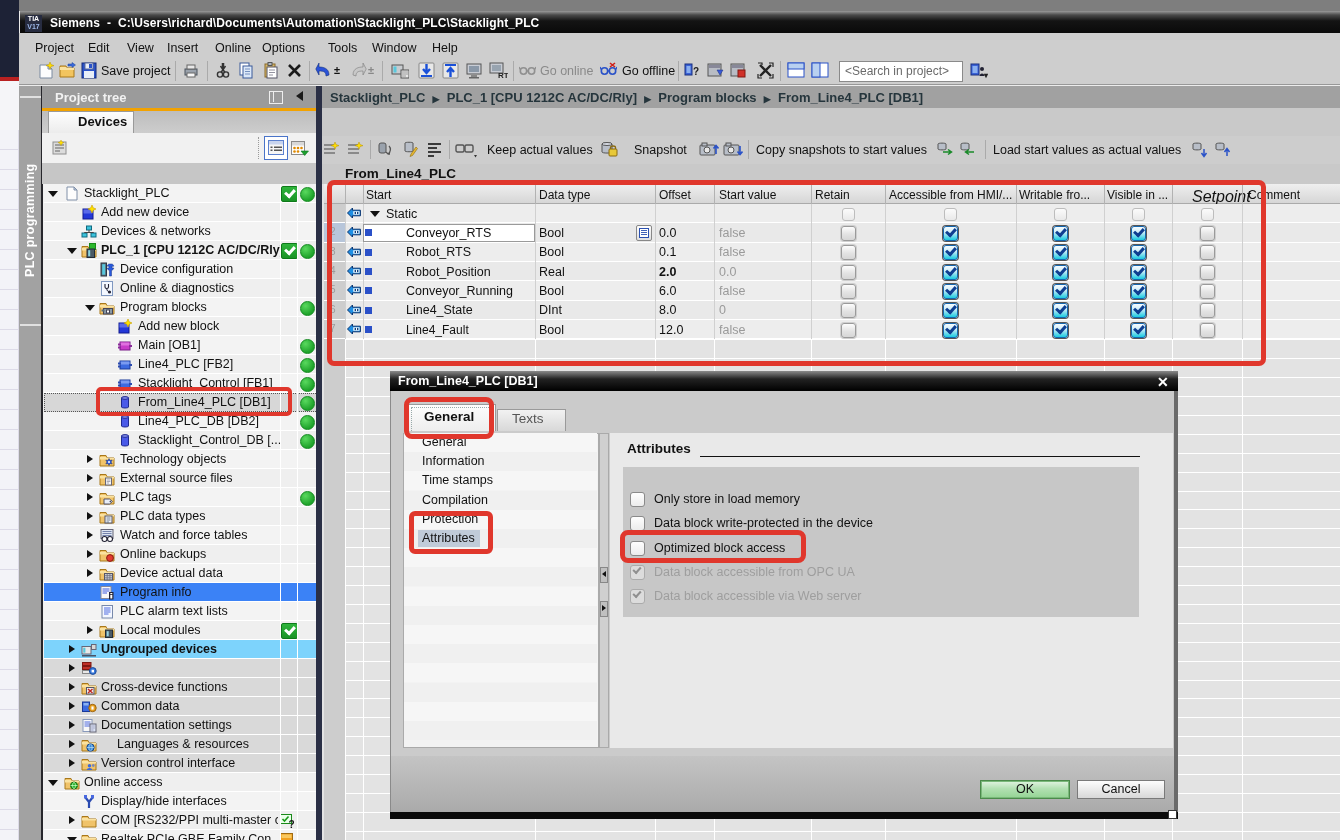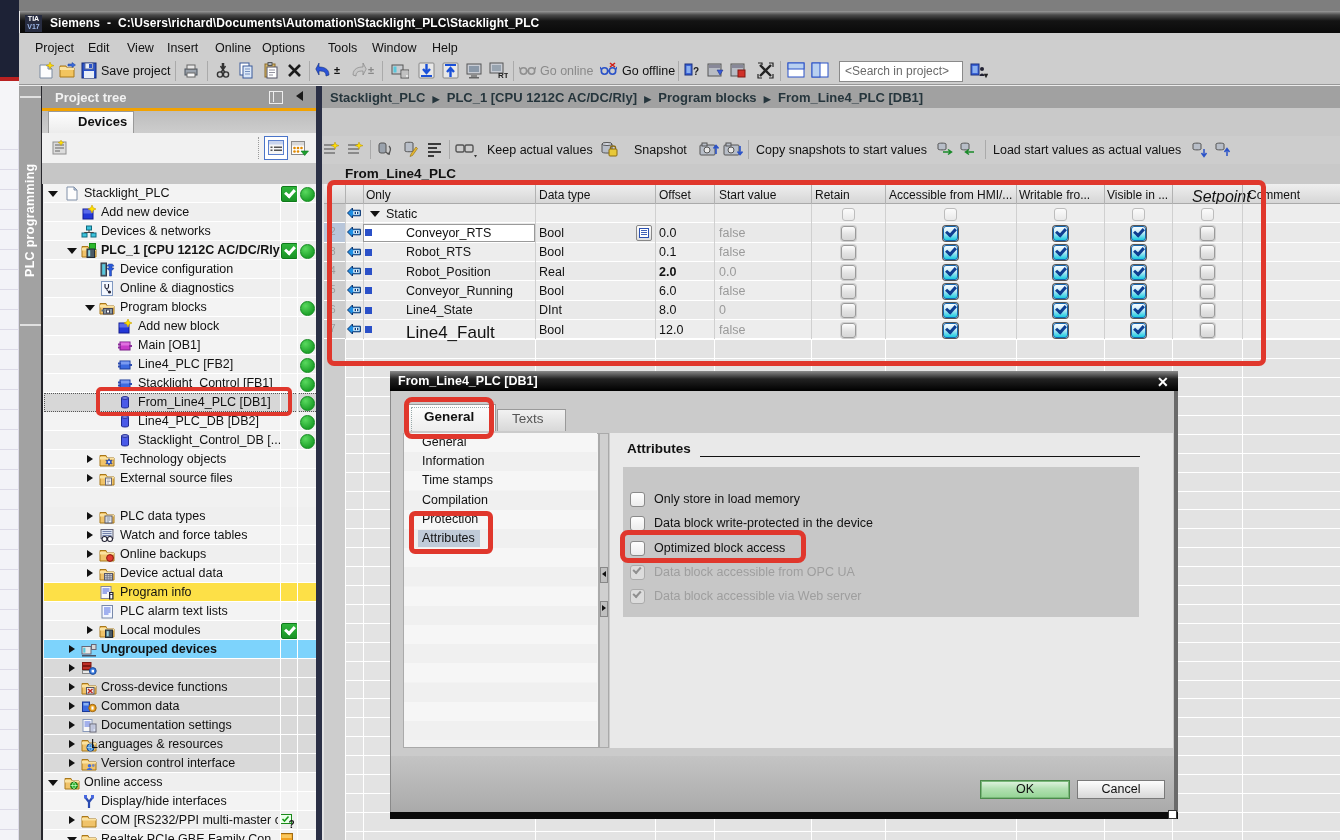--- a/index.html
+++ b/index.html
@@ -376,20 +376,31 @@
 <div class="trow" style="top:469px;background:#efefef;border-bottom:1px solid #fff;box-sizing:border-box;">
 <span class="a tri-r" style="left:43px;top:5px;"></span>
 <span class="ticon" style="left:55px;"><svg width="16" height="15" viewBox="0 0 16 15">
           <path d="M1 4.5 L1 14 L15 14 L15 6 L8 6 L7 3.5 L1 3.5 Z" fill="#f0c36a" stroke="#a8781a" stroke-width="1"></path>
           <path d="M1 7.5 L15 7.5 L15 6 L8 6 L7 5 L1 5 Z" fill="#fae2a0"></path>
           <rect x="6.5" y="7" width="6" height="7" fill="#f8f8f8" stroke="#667"></rect>
           <path d="M7.7 9 L11.3 9 M7.7 10.5 L11.3 10.5 M7.7 12 L10 12" stroke="#889" stroke-width="0.7"></path>
         </svg></span>
 <span class="ttx" style="left:76px;">External source files</span>
 </div>
+<div class="trow" style="top:488px;background:#f3f3f3;border-bottom:1px solid #fff;box-sizing:border-box;">
+<span class="a tri-r" style="left:43px;top:5px;"></span>
+<span class="ticon" style="left:55px;"><svg width="16" height="15" viewBox="0 0 16 15">
+          <path d="M1 4.5 L1 14 L15 14 L15 6 L8 6 L7 3.5 L1 3.5 Z" fill="#f0c36a" stroke="#a8781a" stroke-width="1"></path>
+          <path d="M1 7.5 L15 7.5 L15 6 L8 6 L7 5 L1 5 Z" fill="#fae2a0"></path>
+          <path d="M5 9 L10.5 9 L13.5 11.5 L10.5 14 L5 14 Z" fill="#e8eef8" stroke="#556"></path>
+          <circle cx="11.3" cy="11.5" r="0.8" fill="#445"></circle>
+        </svg></span>
+<span class="ttx" style="left:76px;">PLC tags</span>
+<span class="gdot" style="left:256px;"></span>
+</div>
 <div class="trow" style="top:507px;background:#efefef;border-bottom:1px solid #fff;box-sizing:border-box;">
 <span class="a tri-r" style="left:43px;top:5px;"></span>
 <span class="ticon" style="left:55px;"><svg width="16" height="15" viewBox="0 0 16 15">
           <path d="M1 4.5 L1 14 L15 14 L15 6 L8 6 L7 3.5 L1 3.5 Z" fill="#f0c36a" stroke="#a8781a" stroke-width="1"></path>
           <path d="M1 7.5 L15 7.5 L15 6 L8 6 L7 5 L1 5 Z" fill="#fae2a0"></path>
           <rect x="6" y="7" width="7" height="7" fill="#f0f4fa" stroke="#556"></rect>
           <path d="M7.5 9 L11.5 9 M7.5 11 L11.5 11 M7.5 13 L10 13" stroke="#567" stroke-width="0.8"></path>
         </svg></span>
 <span class="ttx" style="left:76px;">PLC data types</span>
 </div>
@@ -416,21 +427,21 @@
 <div class="trow" style="top:564px;background:#f3f3f3;border-bottom:1px solid #fff;box-sizing:border-box;">
 <span class="a tri-r" style="left:43px;top:5px;"></span>
 <span class="ticon" style="left:55px;"><svg width="16" height="15" viewBox="0 0 16 15">
           <path d="M1 4.5 L1 14 L15 14 L15 6 L8 6 L7 3.5 L1 3.5 Z" fill="#f0c36a" stroke="#a8781a" stroke-width="1"></path>
           <path d="M1 7.5 L15 7.5 L15 6 L8 6 L7 5 L1 5 Z" fill="#fae2a0"></path>
           <rect x="5.5" y="7.5" width="8" height="6.5" fill="#c8ccd4" stroke="#556"></rect>
           <path d="M5.5 9.6 L13.5 9.6 M5.5 11.8 L13.5 11.8 M8.2 7.5 L8.2 14 M10.9 7.5 L10.9 14" stroke="#667" stroke-width="0.7"></path>
         </svg></span>
 <span class="ttx" style="left:76px;">Device actual data</span>
 </div>
-<div class="trow" style="top:583px;background:#fde047;border-bottom:1px solid #fff;box-sizing:border-box;">
+<div class="trow" style="top:583px;background:#3b82f6;border-bottom:1px solid #fff;box-sizing:border-box;">
 <span class="ticon" style="left:55px;"><svg width="16" height="15" viewBox="0 0 16 15">
           <rect x="2" y="1.5" width="10" height="12" fill="#f8f8f8" stroke="#889"></rect>
           <path d="M3.5 4 L10.5 4 M3.5 6 L10.5 6 M3.5 8 L8 8" stroke="#2a4adc" stroke-width="0.9"></path>
           <rect x="10" y="7" width="4.5" height="7.5" fill="#223"></rect>
           <rect x="11.3" y="8" width="2" height="1.2" fill="#fff"></rect>
           <rect x="11.3" y="10" width="2" height="3.5" fill="#fff"></rect>
         </svg></span>
 <span class="ttx" style="left:76px;">Program info</span>
 </div>
 <div class="trow" style="top:602px;background:#f3f3f3;border-bottom:1px solid #fff;box-sizing:border-box;">
@@ -503,21 +514,21 @@
 <span class="ttx" style="left:57px;">Documentation settings</span>
 </div>
 <div class="trow" style="top:735px;background:#d9d9d9;border-bottom:1px solid #fff;box-sizing:border-box;">
 <span class="a tri-r" style="left:25px;top:5px;"></span>
 <span class="ticon" style="left:37px;"><svg width="16" height="15" viewBox="0 0 16 15">
           <path d="M1 4.5 L1 14 L15 14 L15 6 L8 6 L7 3.5 L1 3.5 Z" fill="#f0c36a" stroke="#a8781a" stroke-width="1"></path>
           <path d="M1 7.5 L15 7.5 L15 6 L8 6 L7 5 L1 5 Z" fill="#fae2a0"></path>
           <circle cx="9.5" cy="10.5" r="3.7" fill="#3a8adc" stroke="#1a4a8a"></circle>
           <path d="M5.8 10.5 L13.2 10.5 M9.5 6.8 C7.4 8.8 7.4 12.2 9.5 14.2 M9.5 6.8 C11.6 8.8 11.6 12.2 9.5 14.2" stroke="#bbddee" stroke-width="0.7" fill="none"></path>
         </svg></span>
-<span class="ttx" style="left:47px;text-align:right;">Languages &amp; resources</span>
+<span class="ttx" style="left:73px;text-align:right;">Languages &amp; resources</span>
 </div>
 <div class="trow" style="top:754px;background:#d9d9d9;border-bottom:1px solid #fff;box-sizing:border-box;">
 <span class="a tri-r" style="left:25px;top:5px;"></span>
 <span class="ticon" style="left:37px;"><svg width="16" height="15" viewBox="0 0 16 15">
           <path d="M1 4.5 L1 14 L15 14 L15 6 L8 6 L7 3.5 L1 3.5 Z" fill="#f0c36a" stroke="#a8781a" stroke-width="1"></path>
           <path d="M1 7.5 L15 7.5 L15 6 L8 6 L7 5 L1 5 Z" fill="#fae2a0"></path>
           <circle cx="8.5" cy="9.8" r="1.7" fill="#3a6adc"></circle>
           <path d="M5.8 14 C5.8 11.3 11.2 11.3 11.2 14 Z" fill="#3a6adc"></path>
           <circle cx="12.3" cy="9.5" r="1.4" fill="#7788bb"></circle>
         </svg></span>
@@ -646,21 +657,21 @@
         <path d="M14 8 L14 15 M11.5 12 L14 15.5 L16.5 12" stroke="#2a52c8" stroke-width="1.5" fill="none"></path>
       </svg></div>
 <div class="a" style="left:1213px;top:141px;width:19px;height:17px;"><svg width="19" height="17" viewBox="0 0 19 17">
         <path d="M3 3 C3 1.8 11 1.8 11 3 L11 8 C11 9.2 3 9.2 3 8 Z" fill="#b8bec8" stroke="#555"></path>
         <path d="M14 15 L14 8 M11.5 11 L14 7.5 L16.5 11" stroke="#2a52c8" stroke-width="1.5" fill="none"></path>
       </svg></div>
 <div class="a" style="left:322px;top:164px;width:1018px;height:20px;background:#c9c9c9;"></div>
 <div class="a b" style="left:345px;top:166px;font-size:13.5px;">From_Line4_PLC</div>
 <div class="a" style="left:322px;top:184px;width:1018px;height:656px;background:#e3e3e3;"></div>
 <div class="a" style="left:324px;top:184px;width:1016px;height:20px;background:linear-gradient(#efefef,#d6d6d6);border-bottom:1px solid #aaa;box-sizing:border-box;"></div>
-<div class="a" style="left:366px;top:188px;font-size:12px;white-space:nowrap;">Only</div>
+<div class="a" style="left:366px;top:188px;font-size:12px;white-space:nowrap;">Start</div>
 <div class="a" style="left:539px;top:188px;font-size:12px;white-space:nowrap;">Data type</div>
 <div class="a" style="left:659px;top:188px;font-size:12px;white-space:nowrap;">Offset</div>
 <div class="a" style="left:719px;top:188px;font-size:12px;white-space:nowrap;">Start value</div>
 <div class="a" style="left:815px;top:188px;font-size:12px;white-space:nowrap;">Retain</div>
 <div class="a" style="left:889px;top:188px;font-size:12px;white-space:nowrap;">Accessible from HMI/...</div>
 <div class="a" style="left:1019px;top:188px;font-size:12px;white-space:nowrap;">Writable fro...</div>
 <div class="a" style="left:1107px;top:188px;font-size:12px;white-space:nowrap;">Visible in ...</div>
 <div class="a" style="left:1192px;top:188px;font-size:16px;white-space:nowrap;font-style:italic;">Setpoint</div>
 <div class="a" style="left:1248px;top:188px;font-size:12px;white-space:nowrap;">Comment</div>
 <div class="a" style="left:345px;top:184px;width:1px;height:20px;background:#b2b2b2;"></div>
@@ -864,21 +875,21 @@
 <div class="a" style="left:1242px;top:320.0px;width:1px;height:19.33px;background:#d0d0d0;"></div>
 <div class="a" style="left:324px;top:320.0px;width:21px;height:19.33px;background:#cdcdcd;border-bottom:1px solid #fff;box-sizing:border-box;"></div>
 <div class="a" style="left:330px;top:323.0px;font-size:10px;color:#9a9a9a;">7</div>
 <div class="a" style="left:347px;top:323.0px;width:14px;height:12px;"><svg width="14" height="12" viewBox="0 0 14 12">
         <path d="M0.5 6 L5.5 1 L5.5 3.2 L13.4 3.2 L13.4 8.8 L5.5 8.8 L5.5 11 Z" fill="#1e8fe4" stroke="#0a3570" stroke-width="1"></path>
         <rect x="6.3" y="4.3" width="6.2" height="3.4" fill="#fff"></rect>
         <rect x="7.6" y="4.9" width="1.4" height="2.2" fill="#0e3e7a"></rect>
         <rect x="10" y="4.9" width="1.4" height="2.2" fill="#0e3e7a"></rect>
       </svg></div>
 <div class="a" style="left:365px;top:326.0px;width:7px;height:7px;background:#2a50c8;"></div>
-<div class="a" style="left:406px;top:322.5px;font-size:17px;text-align:center;">Line4_Fault</div>
+<div class="a" style="left:406px;top:322.5px;font-size:12px;text-align:center;">Line4_Fault</div>
 <div class="a" style="left:539px;top:322.5px;font-size:12.5px;">Bool</div>
 <div class="a" style="left:659px;top:322.5px;font-size:12.5px;">12.0</div>
 <div class="a" style="left:719px;top:322.5px;font-size:12.5px;color:#9a9a9a;">false</div>
 <span class="cb" style="left:841px;top:322.5px;"></span>
 <span class="cb on" style="left:943px;top:322.5px;"></span>
 <span class="cb on" style="left:1053px;top:322.5px;"></span>
 <span class="cb on" style="left:1131px;top:322.5px;"></span>
 <span class="cb" style="left:1200px;top:322.5px;"></span>
 <div class="a" style="left:363px;top:223.5px;width:172px;height:18.83px;background:#fff;border:1px solid #9a9a9a;box-sizing:border-box;"></div>
 <div class="a" style="left:406px;top:225.8px;font-size:12.5px;">Conveyor_RTS</div>

